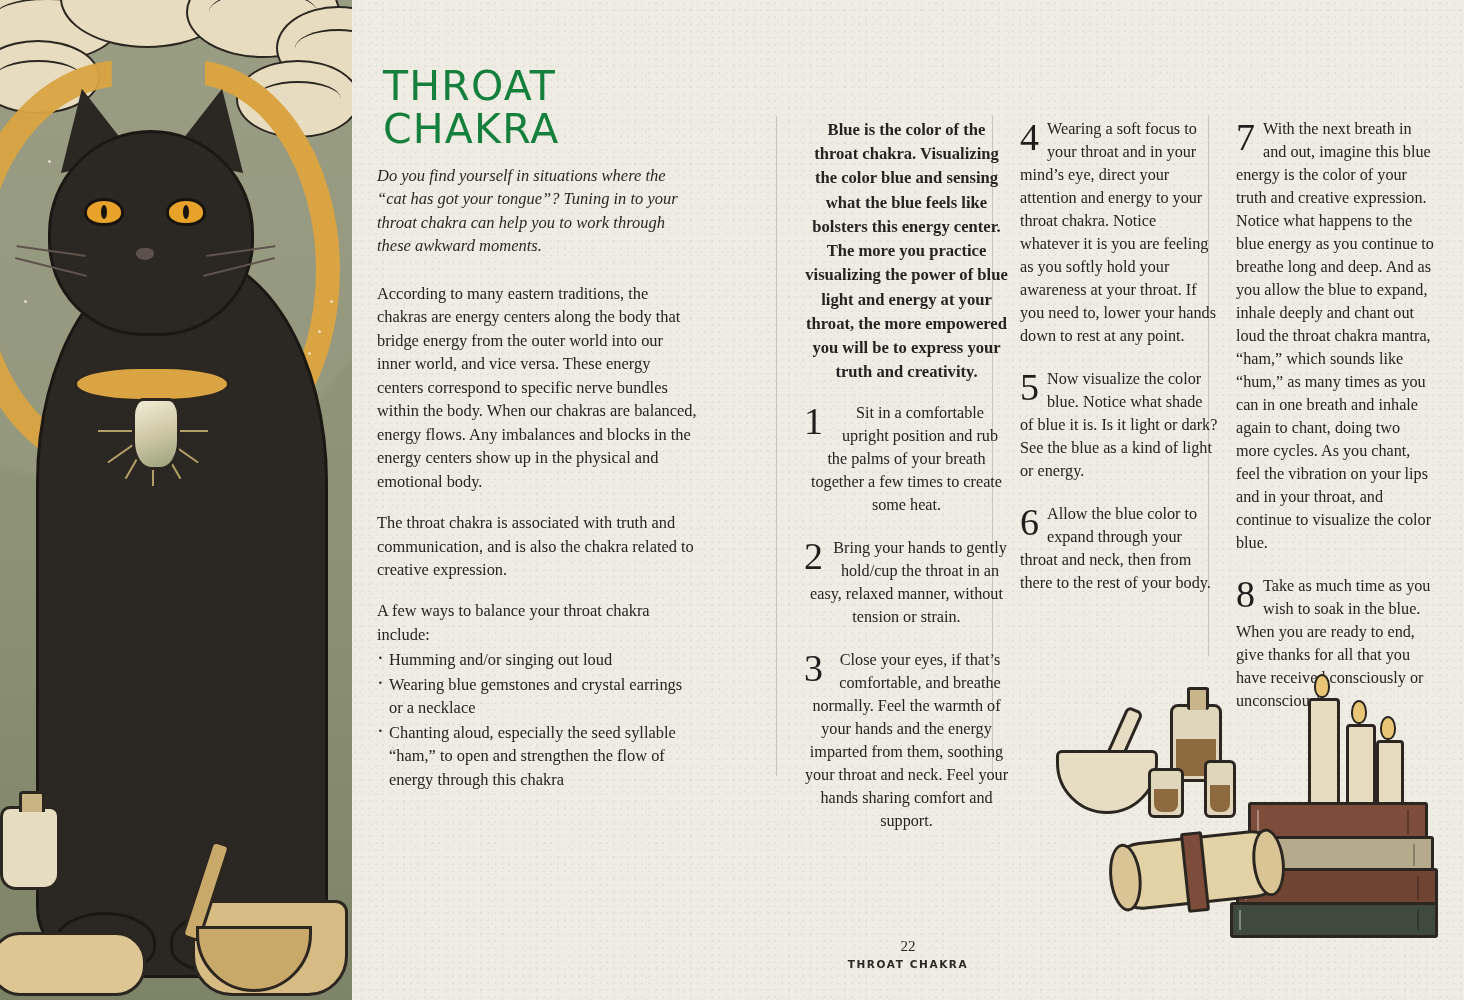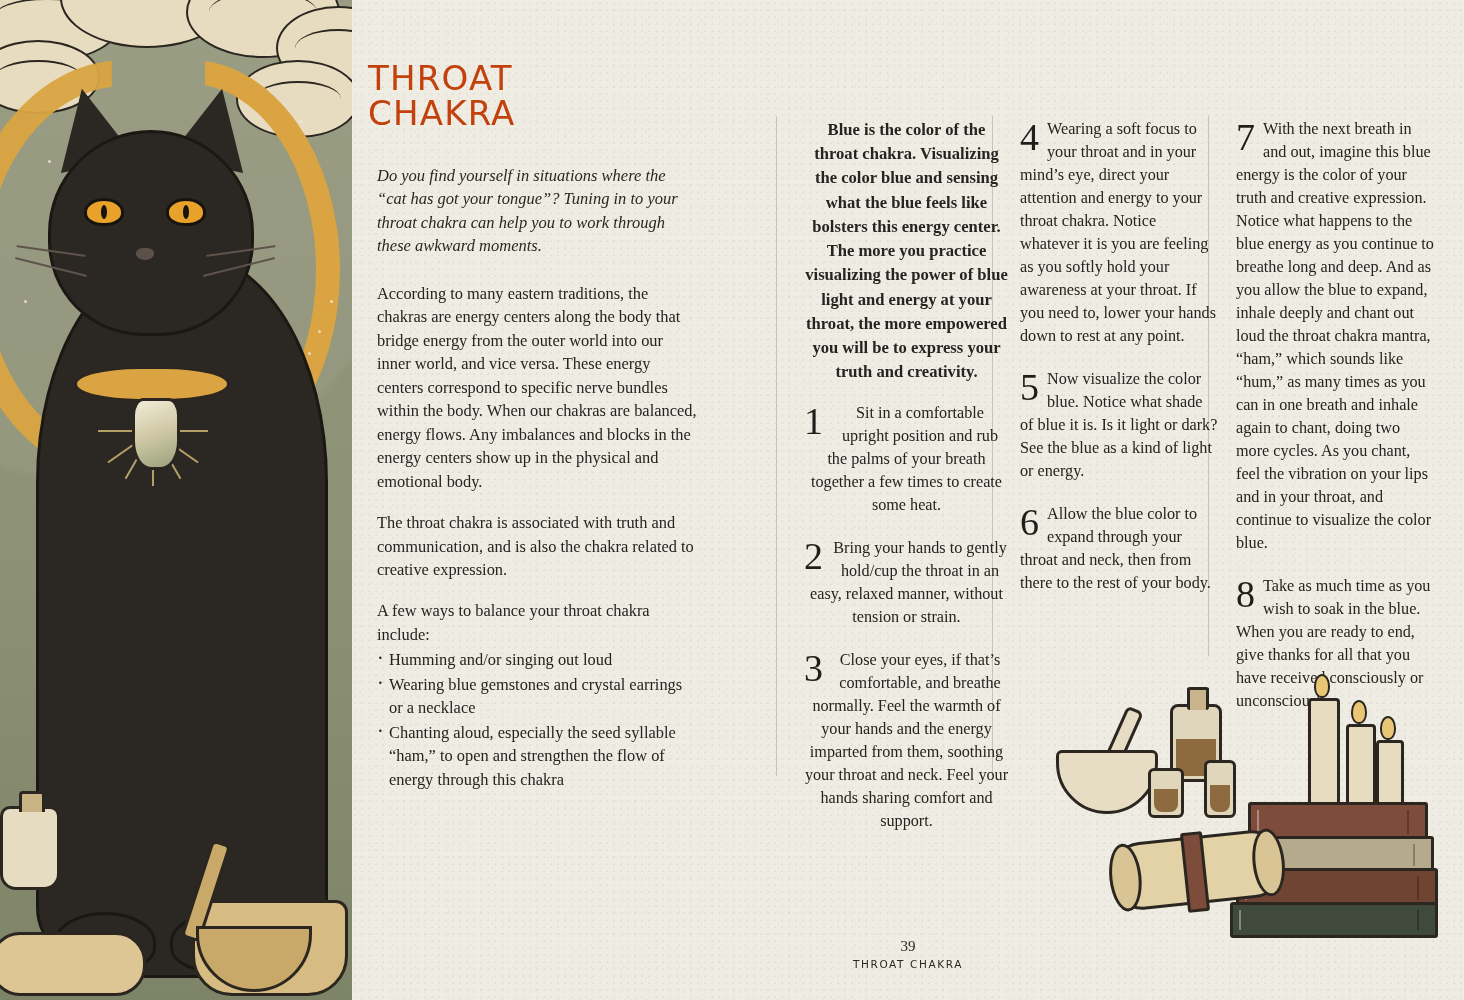--- a/index.html
+++ b/index.html
@@ -243,28 +243,28 @@
     background-image:
       radial-gradient(rgba(140,130,110,0.12) 1px, rgba(0,0,0,0) 1px),
       radial-gradient(rgba(140,130,110,0.08) 1px, rgba(0,0,0,0) 1px);
     background-size: 7px 7px, 11px 11px;
     background-position: 0 0, 3px 5px;
     pointer-events: none;
   }
 
   .title {
     position: absolute;
-    left: 16px; top: 38px;
+    left: 31px; top: 38px;
     width: 330px;
     font-family: "DejaVu Sans", sans-serif;
     font-weight: 400;
-    font-size: 34px;
+    font-size: 41px;
     line-height: 1.04;
     letter-spacing: 1.2px;
-    color: #c2410c;
+    color: #15803d;
   }
   .intro {
     position: absolute;
     left: 25px; top: 164px;
     width: 320px;
     font-style: italic;
     font-size: 16.5px;
     line-height: 1.42;
     color: #2a2723;
   }
@@ -425,20 +425,21 @@
     left: 0; right: 0;
     text-align: center;
     color: #2b2823;
   }
   .folio-num { font-size: 15px; }
   .folio-label {
     font-family: "DejaVu Sans", sans-serif;
     font-size: 10.5px;
     letter-spacing: 1.6px;
     margin-top: 3px;
+    font-weight: bold;
   }
 </style>
 </head>
 <body>
 
 <div class="page">
 
   <div class="illus">
     <div class="illus-bg"></div>
 
@@ -598,17 +599,17 @@
         </div>
       <div class="book b4">
           <i class="bookpage"></i>
         </div>
 
       <div class="scroll-r"></div>
       <div class="ribbon"></div>
     </div>
 
     <div class="folio" style="top:938px;">
-      <div class="folio-num">39</div>
+      <div class="folio-num">22</div>
       <div class="folio-label">THROAT CHAKRA</div>
     </div>
   </div>
 </div>
 
 </body></html>

